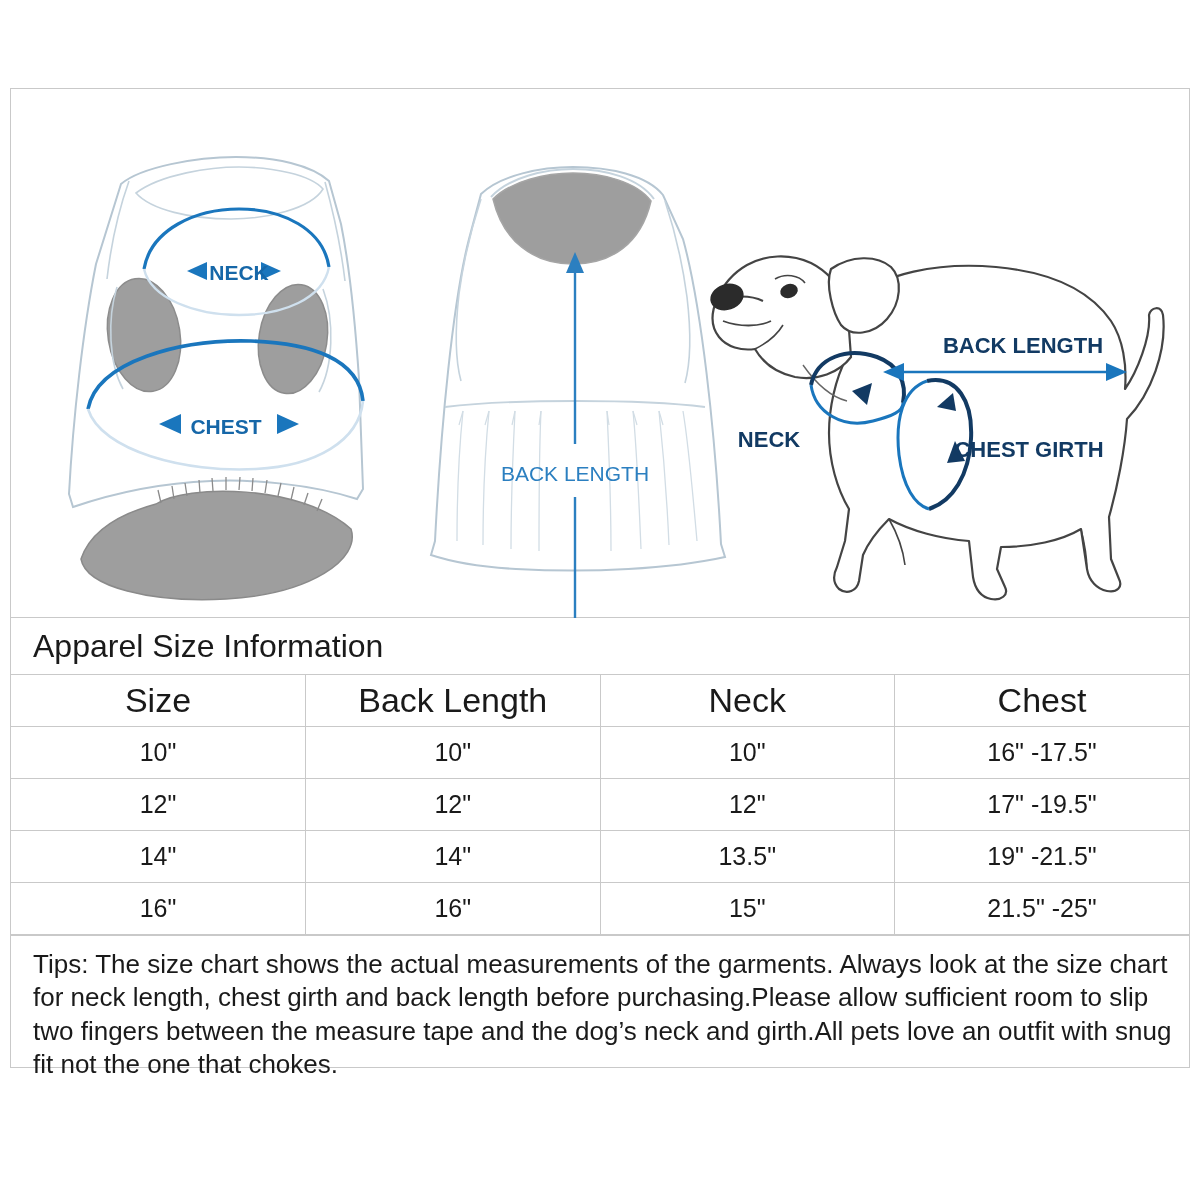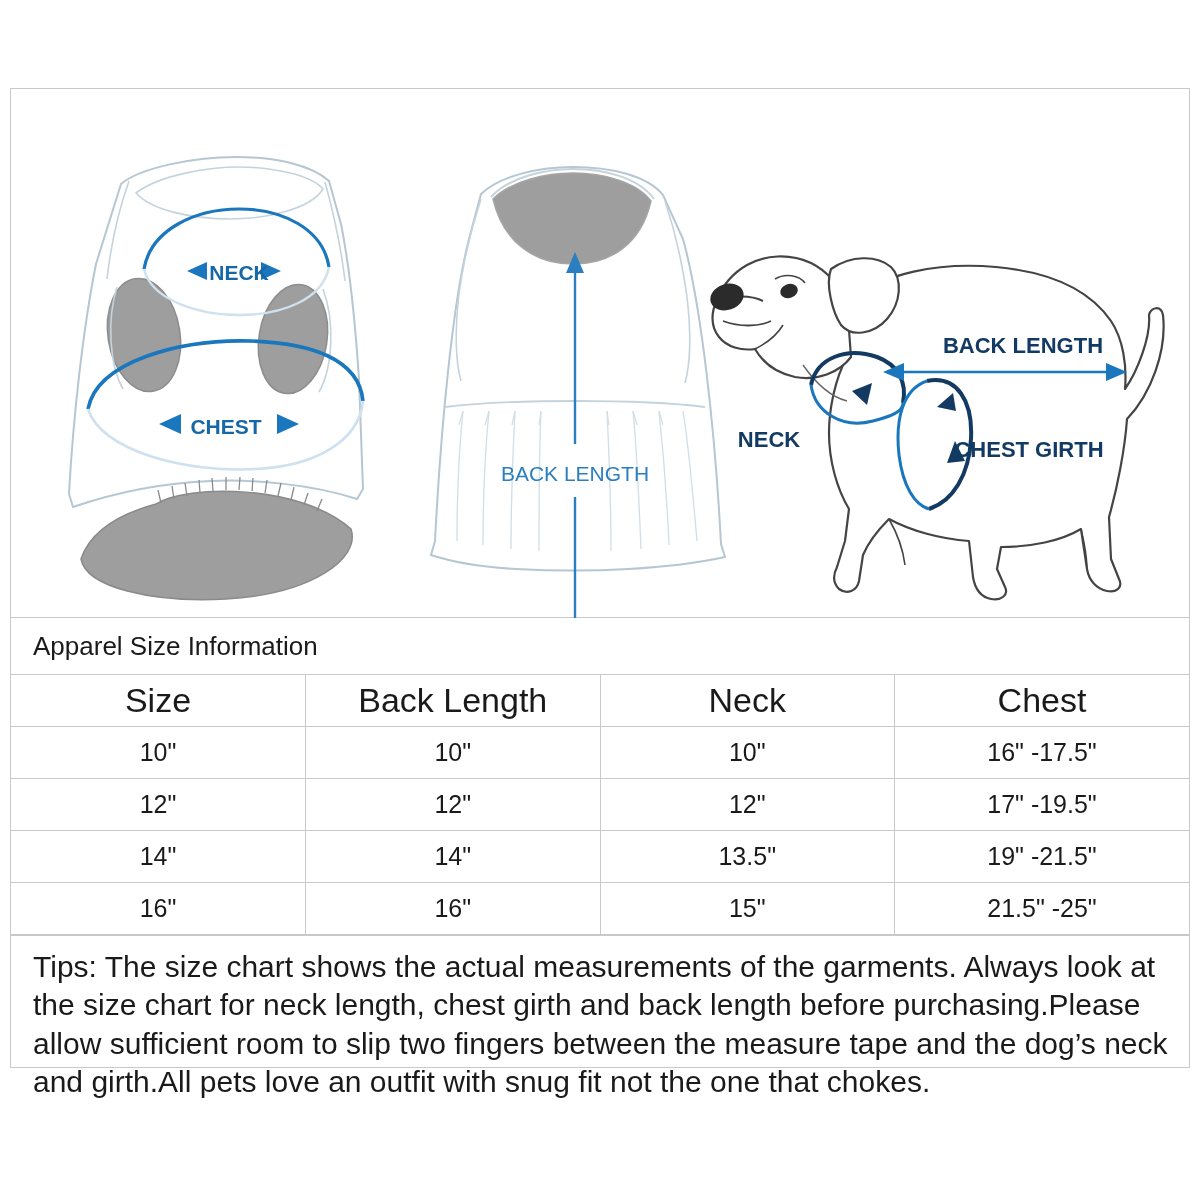--- a/index.html
+++ b/index.html
@@ -76,38 +76,38 @@
     padding: 0;
     height: 51px;
     text-align: center;
     vertical-align: middle;
     font-family: "Liberation Sans", sans-serif;
   }
   table.size-table tr.title-row td {
     text-align: left;
     padding-left: 22px;
     height: 56px;
-    font-size: 26px;
+    font-size: 32px;
     border-left: none;
     border-right: none;
     border-top: none;
   }
   table.size-table tr.header-row td {
     font-size: 34px;
   }
   table.size-table td.col-size { width: 97px; }
   table.size-table td.col-back { width: 355px; }
   table.size-table td.col-neck { width: 363px; }
   table.size-table td.col-chest { width: 363px; }
   table.size-table td.first-col { border-left: none; }
   table.size-table td.last-col { border-right: none; }
   .tips {
     border-top: 1px solid #c9c9c9;
     padding: 12px 16px 0 22px;
-    font-size: 30px;
+    font-size: 26px;
     line-height: 1.28;
     color: #1a1a1a;
     font-family: "Liberation Sans", sans-serif;
     box-sizing: border-box;
     width: 1178px;
   }
 </style>
 </head>
 <body>
 

